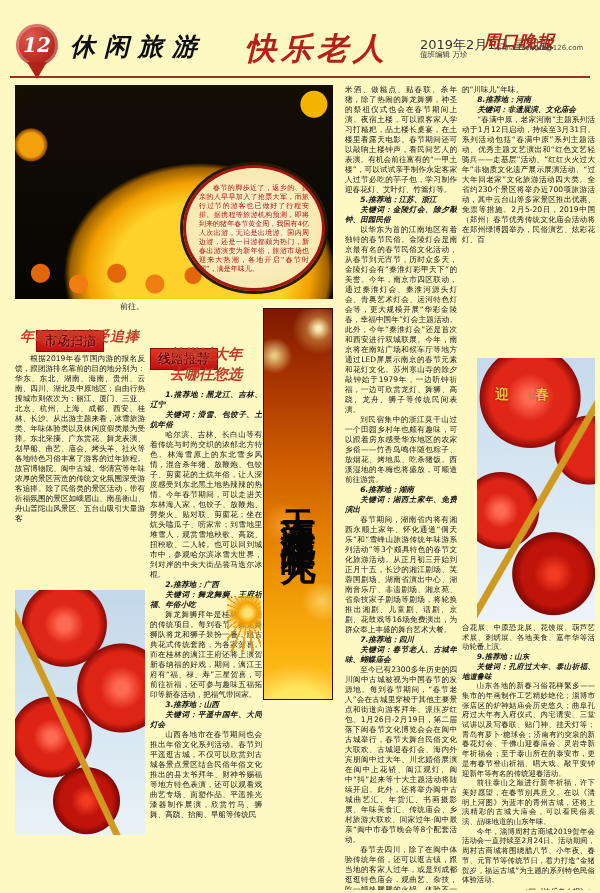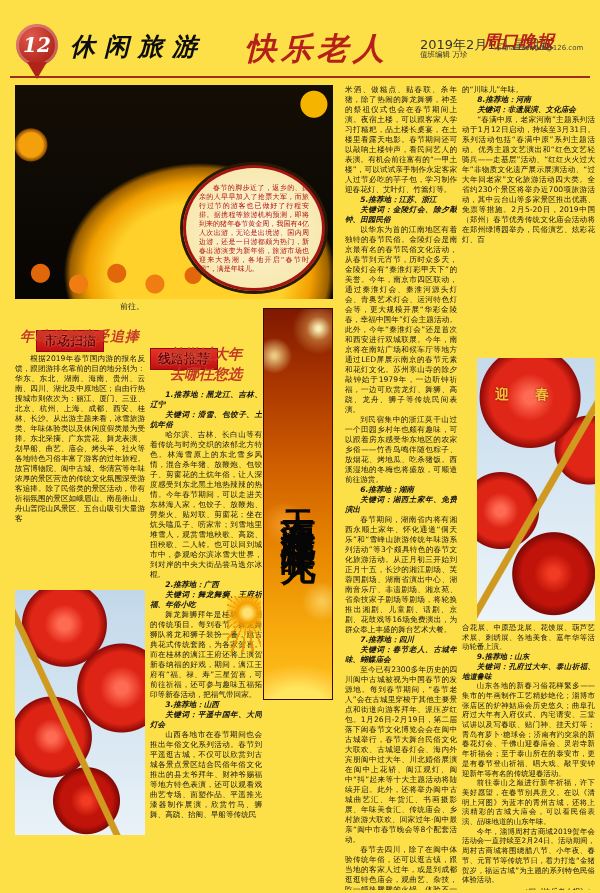--- a/index.html
+++ b/index.html
@@ -1,16 +1,16 @@
 <!DOCTYPE html>
 <html><head>
 <meta charset="utf-8">
 <style>
   html,body{margin:0;padding:0;background:#9a9a9a;}
-  #page{position:relative;width:600px;height:893px;margin:0 auto;background:#fde047;
+  #page{position:relative;width:600px;height:893px;margin:0 auto;background:#fef9c3;
         font-family:"DejaVu Sans",sans-serif;overflow:hidden;color:#111;}
 
   
   .pin{position:absolute;left:16px;top:24px;width:42px;height:42px;border-radius:50%;
        background:radial-gradient(circle at 35% 30%,#e05a4e,#b02318 72%);
        box-shadow:inset 0 0 0 3px rgba(255,255,255,.28);}
   .pin::after{content:"";position:absolute;left:11px;top:38px;border-left:10px solid transparent;
        border-right:10px solid transparent;border-top:17px solid #b02318;}
   .pin-num{position:absolute;left:0;top:9px;width:42px;text-align:center;font-size:20px;
        font-weight:bold;font-style:italic;color:#fff;font-family:"DejaVu Serif",serif;}

